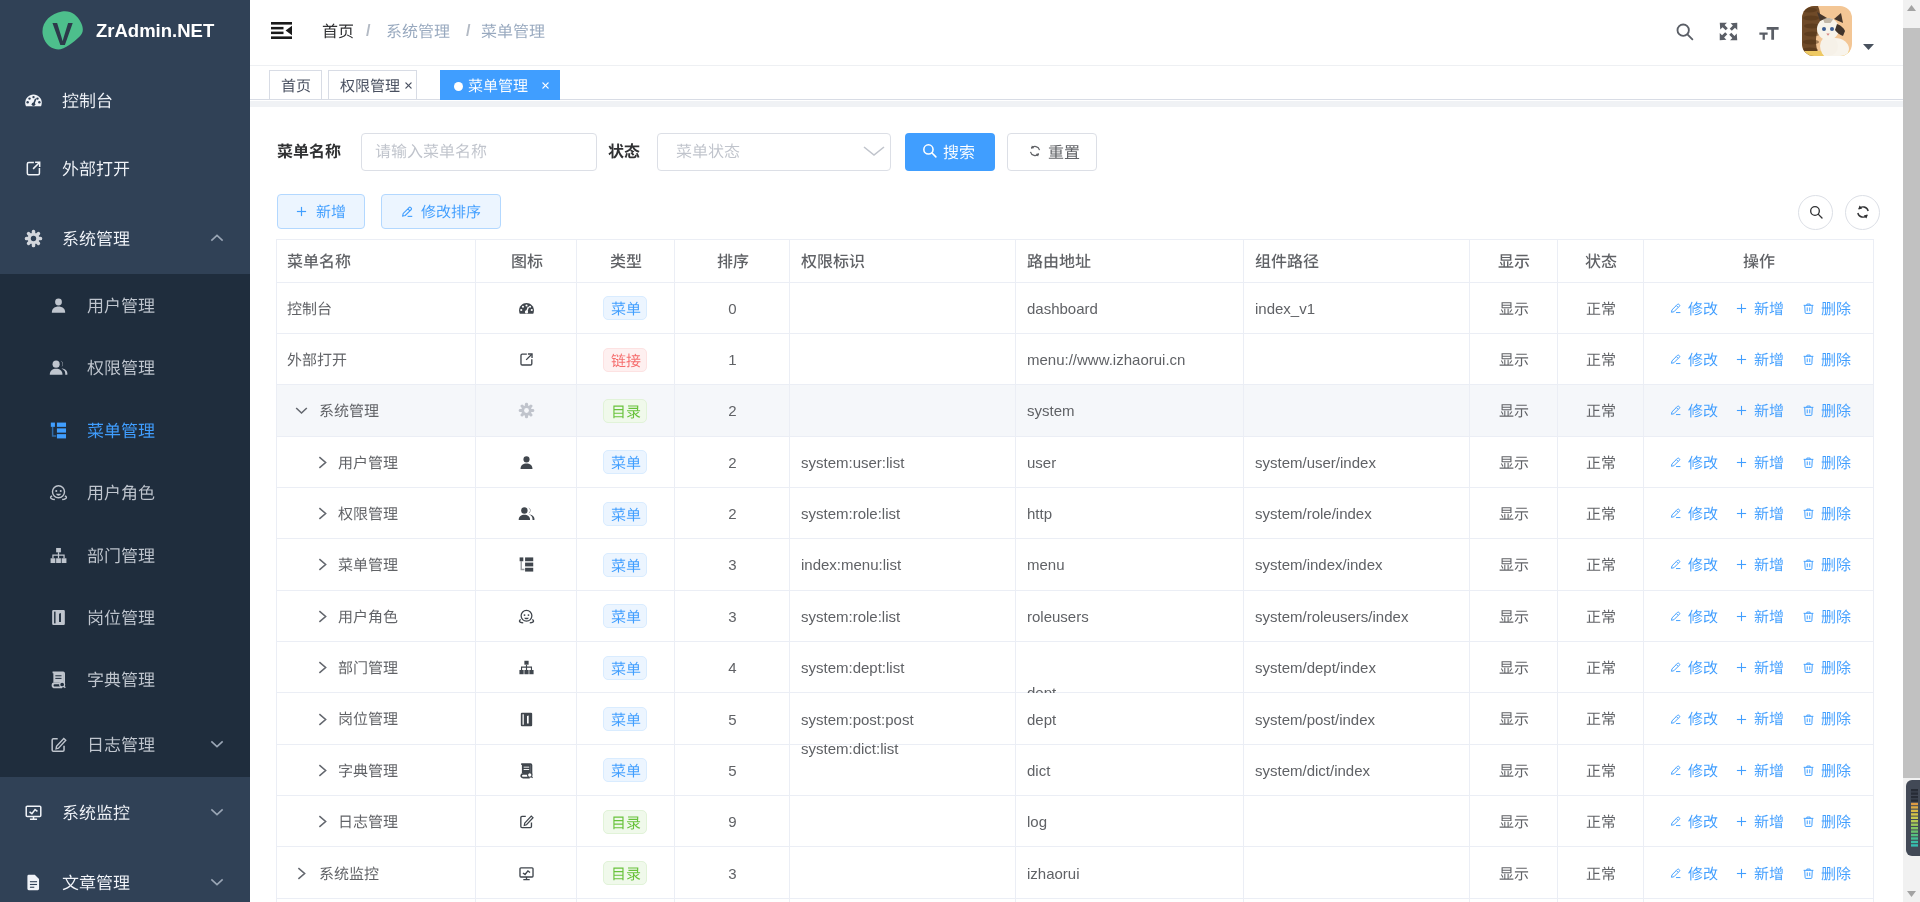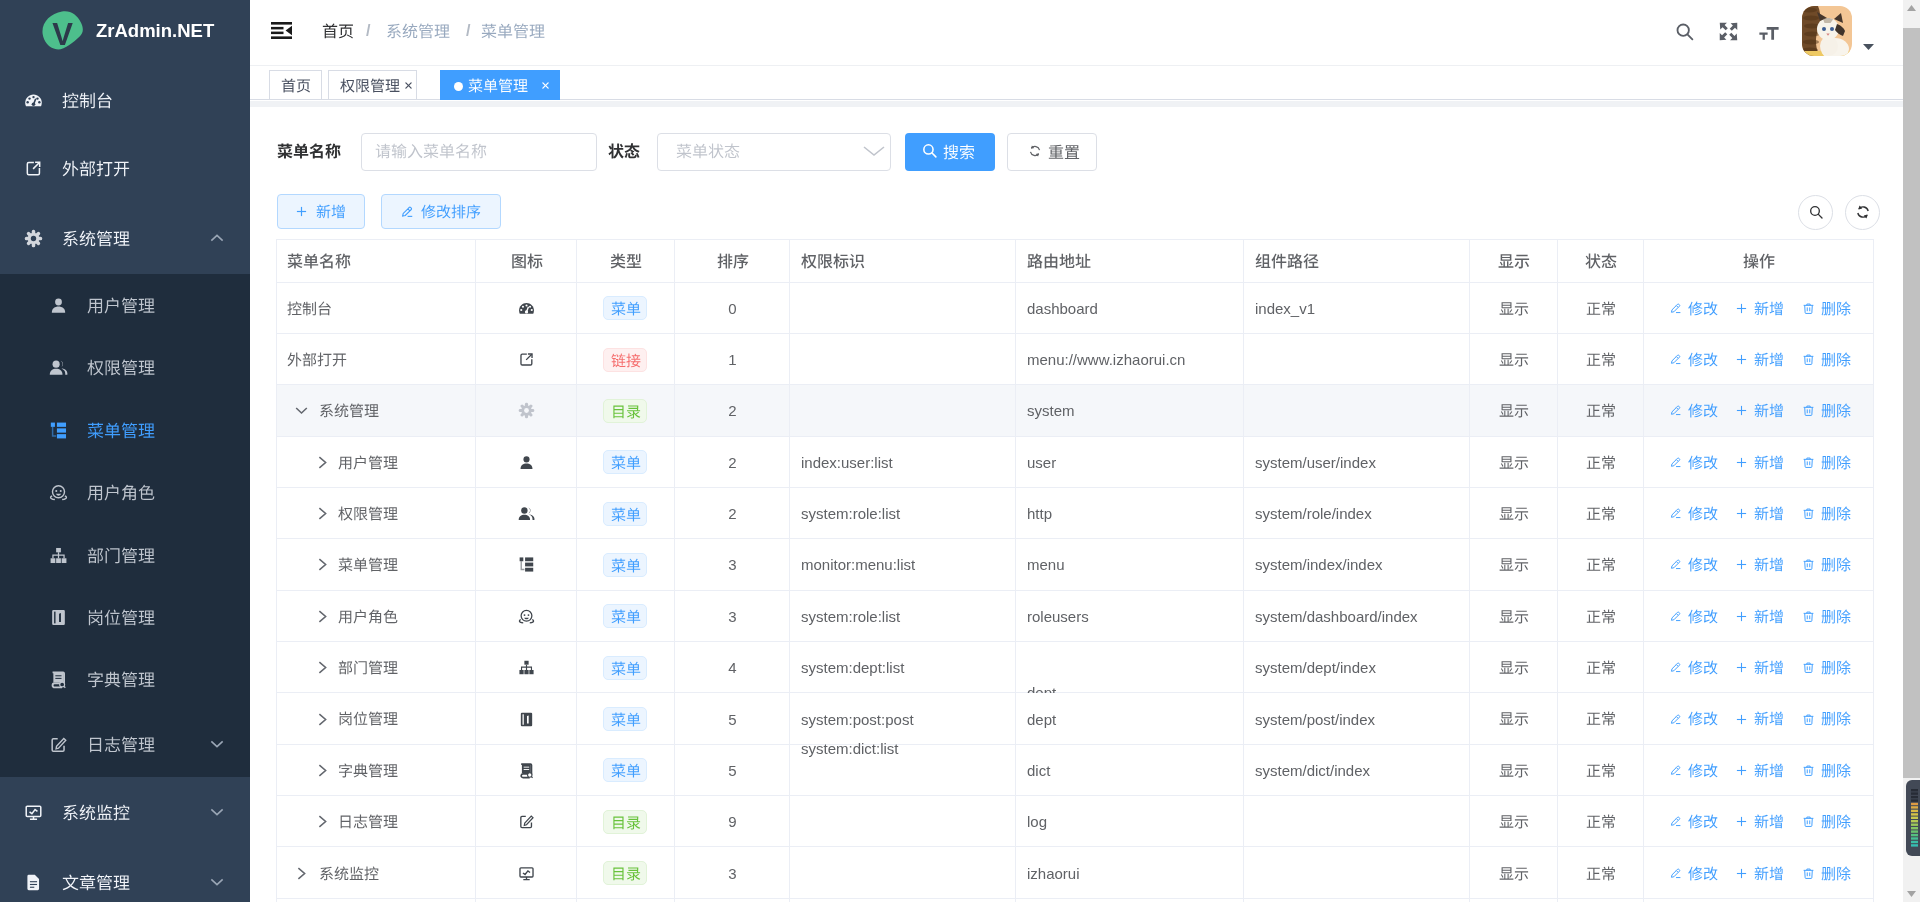--- a/index.html
+++ b/index.html
@@ -950,21 +950,21 @@
         <path d="M3.6 20.5c0-4.6 3.8-7.2 8.4-7.2s8.4 2.6 8.4 7.2v.7H3.6z" fill="#40464d"></path>
       </svg>
       <div style="position:absolute;left:327px;top:211.2px;width:44px;height:24px;background:#ecf5ff;border:1px solid #d9ecff;border-radius:5px"></div>
       <svg width="30.0" height="15.0" viewBox="0 0 30.0 15.0" style="position:absolute;left:335.0px;top:216.23px;">
         <g transform="translate(0,13.20) scale(0.0150,-0.0150)" fill="#409eff">
           <use href="#gr83dc"></use>
           <use href="#gr5355" x="1000"></use>
         </g>
       </svg>
       <div style="position:absolute;left:426.5px;top:214.7px;width:60px;text-align:center;font:15px 'Liberation Sans',sans-serif;color:#606266">2</div>
-      <div style="position:absolute;left:525px;top:214.7px;font:15px 'Liberation Sans',sans-serif;color:#606266">index:user:list</div>
+      <div style="position:absolute;left:525px;top:214.7px;font:15px 'Liberation Sans',sans-serif;color:#606266">system:user:list</div>
       <div style="position:absolute;left:751px;top:214.7px;font:15px 'Liberation Sans',sans-serif;color:#606266">user</div>
       <div style="position:absolute;left:979px;top:214.7px;font:15px 'Liberation Sans',sans-serif;color:#606266">system/user/index</div>
       <svg width="30.0" height="15.0" viewBox="0 0 30.0 15.0" style="position:absolute;left:1223.0px;top:215.73px;">
         <g transform="translate(0,13.20) scale(0.0150,-0.0150)" fill="#606266">
           <use href="#gr663e"></use>
           <use href="#gr793a" x="1000"></use>
         </g>
       </svg>
       <svg width="30.0" height="15.0" viewBox="0 0 30.0 15.0" style="position:absolute;left:1310.0px;top:215.73px;">
         <g transform="translate(0,13.20) scale(0.0150,-0.0150)" fill="#606266">
@@ -1131,21 +1131,21 @@
         </g>
       </svg>
       <div style="position:absolute;left:327px;top:313.9px;width:44px;height:24px;background:#ecf5ff;border:1px solid #d9ecff;border-radius:5px"></div>
       <svg width="30.0" height="15.0" viewBox="0 0 30.0 15.0" style="position:absolute;left:335.0px;top:318.93px;">
         <g transform="translate(0,13.20) scale(0.0150,-0.0150)" fill="#409eff">
           <use href="#gr83dc"></use>
           <use href="#gr5355" x="1000"></use>
         </g>
       </svg>
       <div style="position:absolute;left:426.5px;top:317.4px;width:60px;text-align:center;font:15px 'Liberation Sans',sans-serif;color:#606266">3</div>
-      <div style="position:absolute;left:525px;top:317.4px;font:15px 'Liberation Sans',sans-serif;color:#606266">monitor:menu:list</div>
+      <div style="position:absolute;left:525px;top:317.4px;font:15px 'Liberation Sans',sans-serif;color:#606266">index:menu:list</div>
       <div style="position:absolute;left:751px;top:317.4px;font:15px 'Liberation Sans',sans-serif;color:#606266">menu</div>
       <div style="position:absolute;left:979px;top:317.4px;font:15px 'Liberation Sans',sans-serif;color:#606266">system/index/index</div>
       <svg width="30.0" height="15.0" viewBox="0 0 30.0 15.0" style="position:absolute;left:1223.0px;top:318.43px;">
         <g transform="translate(0,13.20) scale(0.0150,-0.0150)" fill="#606266">
           <use href="#gr663e"></use>
           <use href="#gr793a" x="1000"></use>
         </g>
       </svg>
       <svg width="30.0" height="15.0" viewBox="0 0 30.0 15.0" style="position:absolute;left:1310.0px;top:318.43px;">
         <g transform="translate(0,13.20) scale(0.0150,-0.0150)" fill="#606266">
@@ -1227,21 +1227,21 @@
       <div style="position:absolute;left:327px;top:365.3px;width:44px;height:24px;background:#ecf5ff;border:1px solid #d9ecff;border-radius:5px"></div>
       <svg width="30.0" height="15.0" viewBox="0 0 30.0 15.0" style="position:absolute;left:335.0px;top:370.28px;">
         <g transform="translate(0,13.20) scale(0.0150,-0.0150)" fill="#409eff">
           <use href="#gr83dc"></use>
           <use href="#gr5355" x="1000"></use>
         </g>
       </svg>
       <div style="position:absolute;left:426.5px;top:368.8px;width:60px;text-align:center;font:15px 'Liberation Sans',sans-serif;color:#606266">3</div>
       <div style="position:absolute;left:525px;top:368.8px;font:15px 'Liberation Sans',sans-serif;color:#606266">system:role:list</div>
       <div style="position:absolute;left:751px;top:368.8px;font:15px 'Liberation Sans',sans-serif;color:#606266">roleusers</div>
-      <div style="position:absolute;left:979px;top:368.8px;font:15px 'Liberation Sans',sans-serif;color:#606266">system/dashboard/index</div>
+      <div style="position:absolute;left:979px;top:368.8px;font:15px 'Liberation Sans',sans-serif;color:#606266">system/roleusers/index</div>
       <svg width="30.0" height="15.0" viewBox="0 0 30.0 15.0" style="position:absolute;left:1223.0px;top:369.78px;">
         <g transform="translate(0,13.20) scale(0.0150,-0.0150)" fill="#606266">
           <use href="#gr663e"></use>
           <use href="#gr793a" x="1000"></use>
         </g>
       </svg>
       <svg width="30.0" height="15.0" viewBox="0 0 30.0 15.0" style="position:absolute;left:1310.0px;top:369.78px;">
         <g transform="translate(0,13.20) scale(0.0150,-0.0150)" fill="#606266">
           <use href="#gr6b63"></use>
           <use href="#gr5e38" x="1000"></use>

